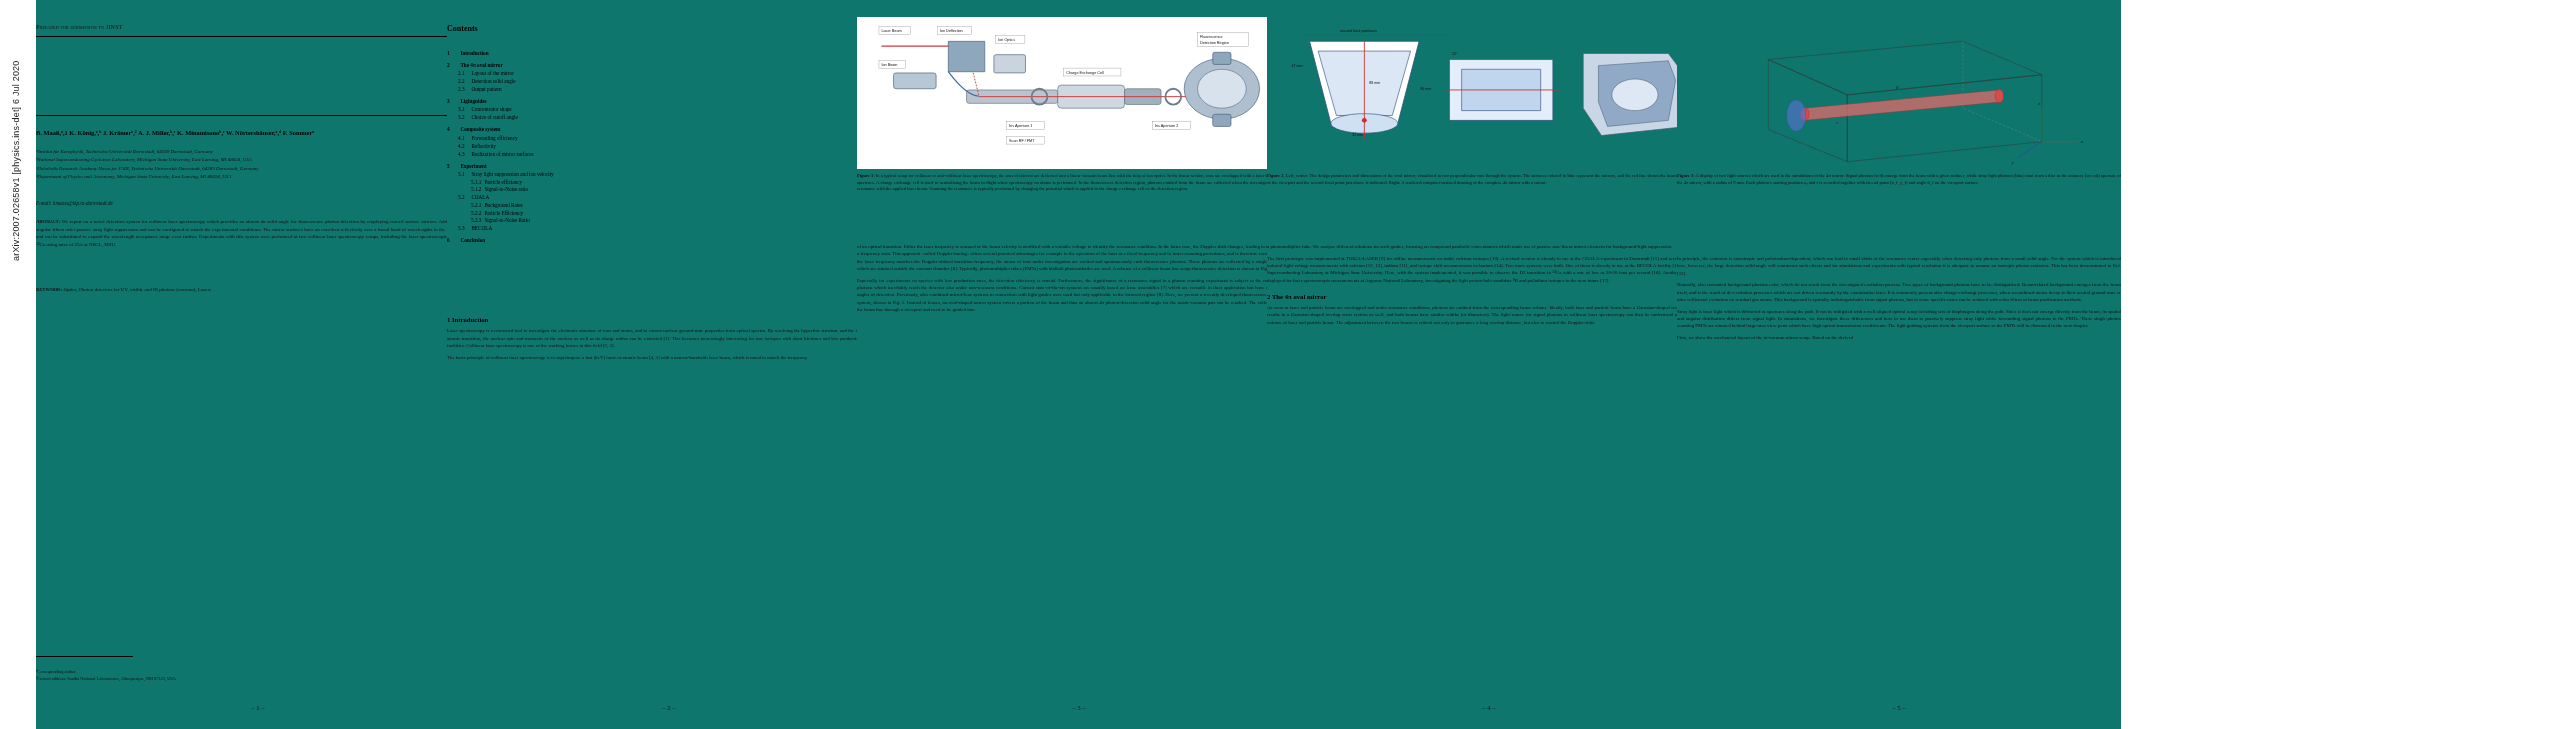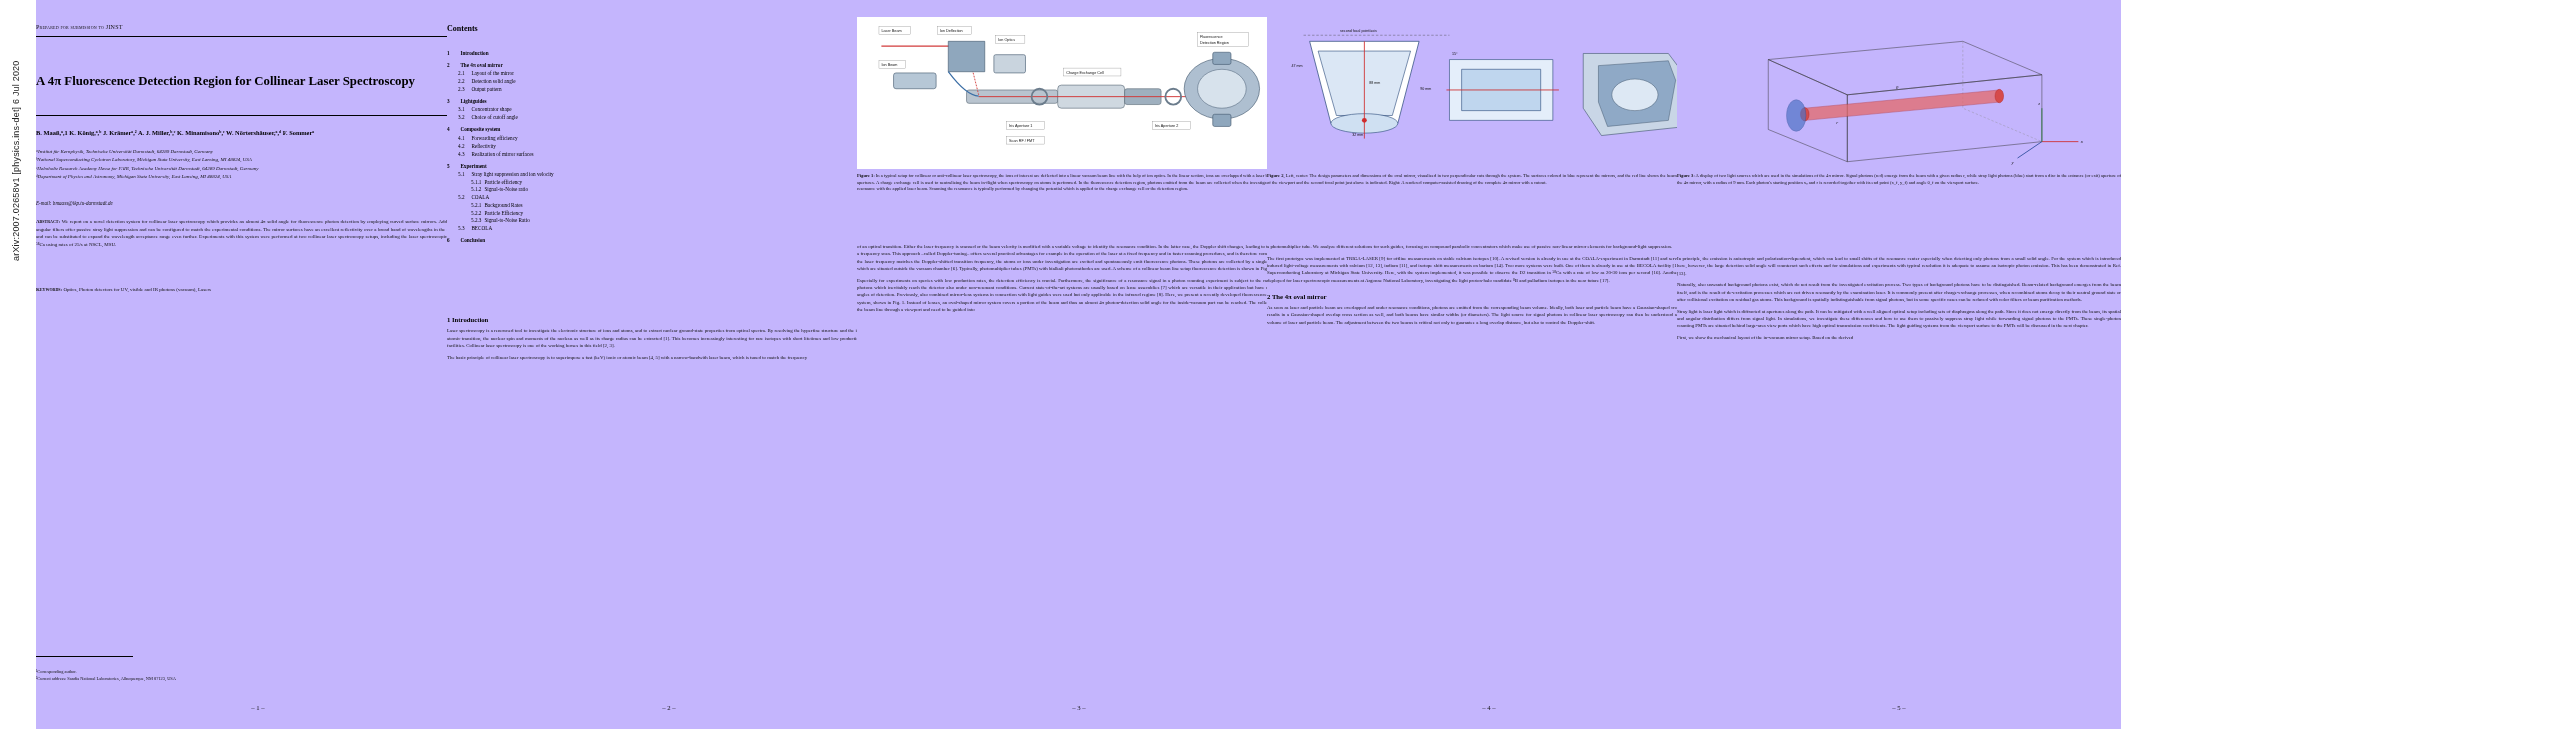--- a/index.html
+++ b/index.html
@@ -5,21 +5,21 @@
   html,body{margin:0;padding:0;background:#ffffff;}
   body{width:2576px;height:729px;font-family:"Liberation Serif",serif;color:#000;overflow:hidden;}
   .sheet{position:relative;width:2576px;height:729px;background:#fff;}
 
   .arxiv-stamp{
     position:absolute;left:11px;top:261px;
     transform:rotate(-90deg);transform-origin:left top;
     font-family:"Liberation Sans",sans-serif;font-size:9px;color:#222;white-space:nowrap;letter-spacing:0.2px;
   }
 
-  .page{position:absolute;top:0;width:444px;height:729px;background:#c4b5fd;}
+  .page{position:absolute;top:0;width:444px;height:729px;background:#0f766e;}
   .pnum{position:absolute;bottom:18px;left:0;right:0;text-align:center;font-size:6.7px;color:#111;}
 
   .p1{left:36px;}
   .p2{left:447px;}
   .p3{left:857px;}
   .p4{left:1267px;}
   .p5{left:1677px;}
 
   
   .prep{position:absolute;left:0;top:24px;font-family:"Liberation Serif",serif;font-variant:small-caps;font-size:6px;letter-spacing:0.2px;color:#111;}
@@ -66,21 +66,20 @@
 <body>
 
 <div class="sheet">
 
   <div class="arxiv-stamp">arXiv:2007.02658v1  [physics.ins-det]  6 Jul 2020</div>
 
   <div class="page p1">
     <div class="prep">Prepared for submission to JINST</div>
     <div class="rule" style="top:36px;"></div>
 
-    <div class="title">A 4π Fluorescence Detection Region for Collinear Laser Spectroscopy</div>
     <div class="rule" style="top:115px;"></div>
 
     <div class="authors">B. Maaß,ᵃ,1 K. König,ᵃ,ᵇ J. Krämerᵃ,² A. J. Miller,ᵇ,ᶜ K. Minamisonoᵇ,ᶜ W. Nörtershäuser,ᵃ,ᵈ F. Sommerᵃ</div>
 
     <div class="affil">
       <div>ᵃInstitut für Kernphysik, Technische Universität Darmstadt, 64289 Darmstadt, Germany</div>
       <div>ᵇNational Superconducting Cyclotron Laboratory, Michigan State University, East Lansing, MI 48824, USA</div>
       <div>ᶜHelmholtz Research Academy Hesse for FAIR, Technische Universität Darmstadt, 64289 Darmstadt, Germany</div>
       <div>ᵈDepartment of Physics and Astronomy, Michigan State University, East Lansing, MI 48824, USA</div>
     </div>

